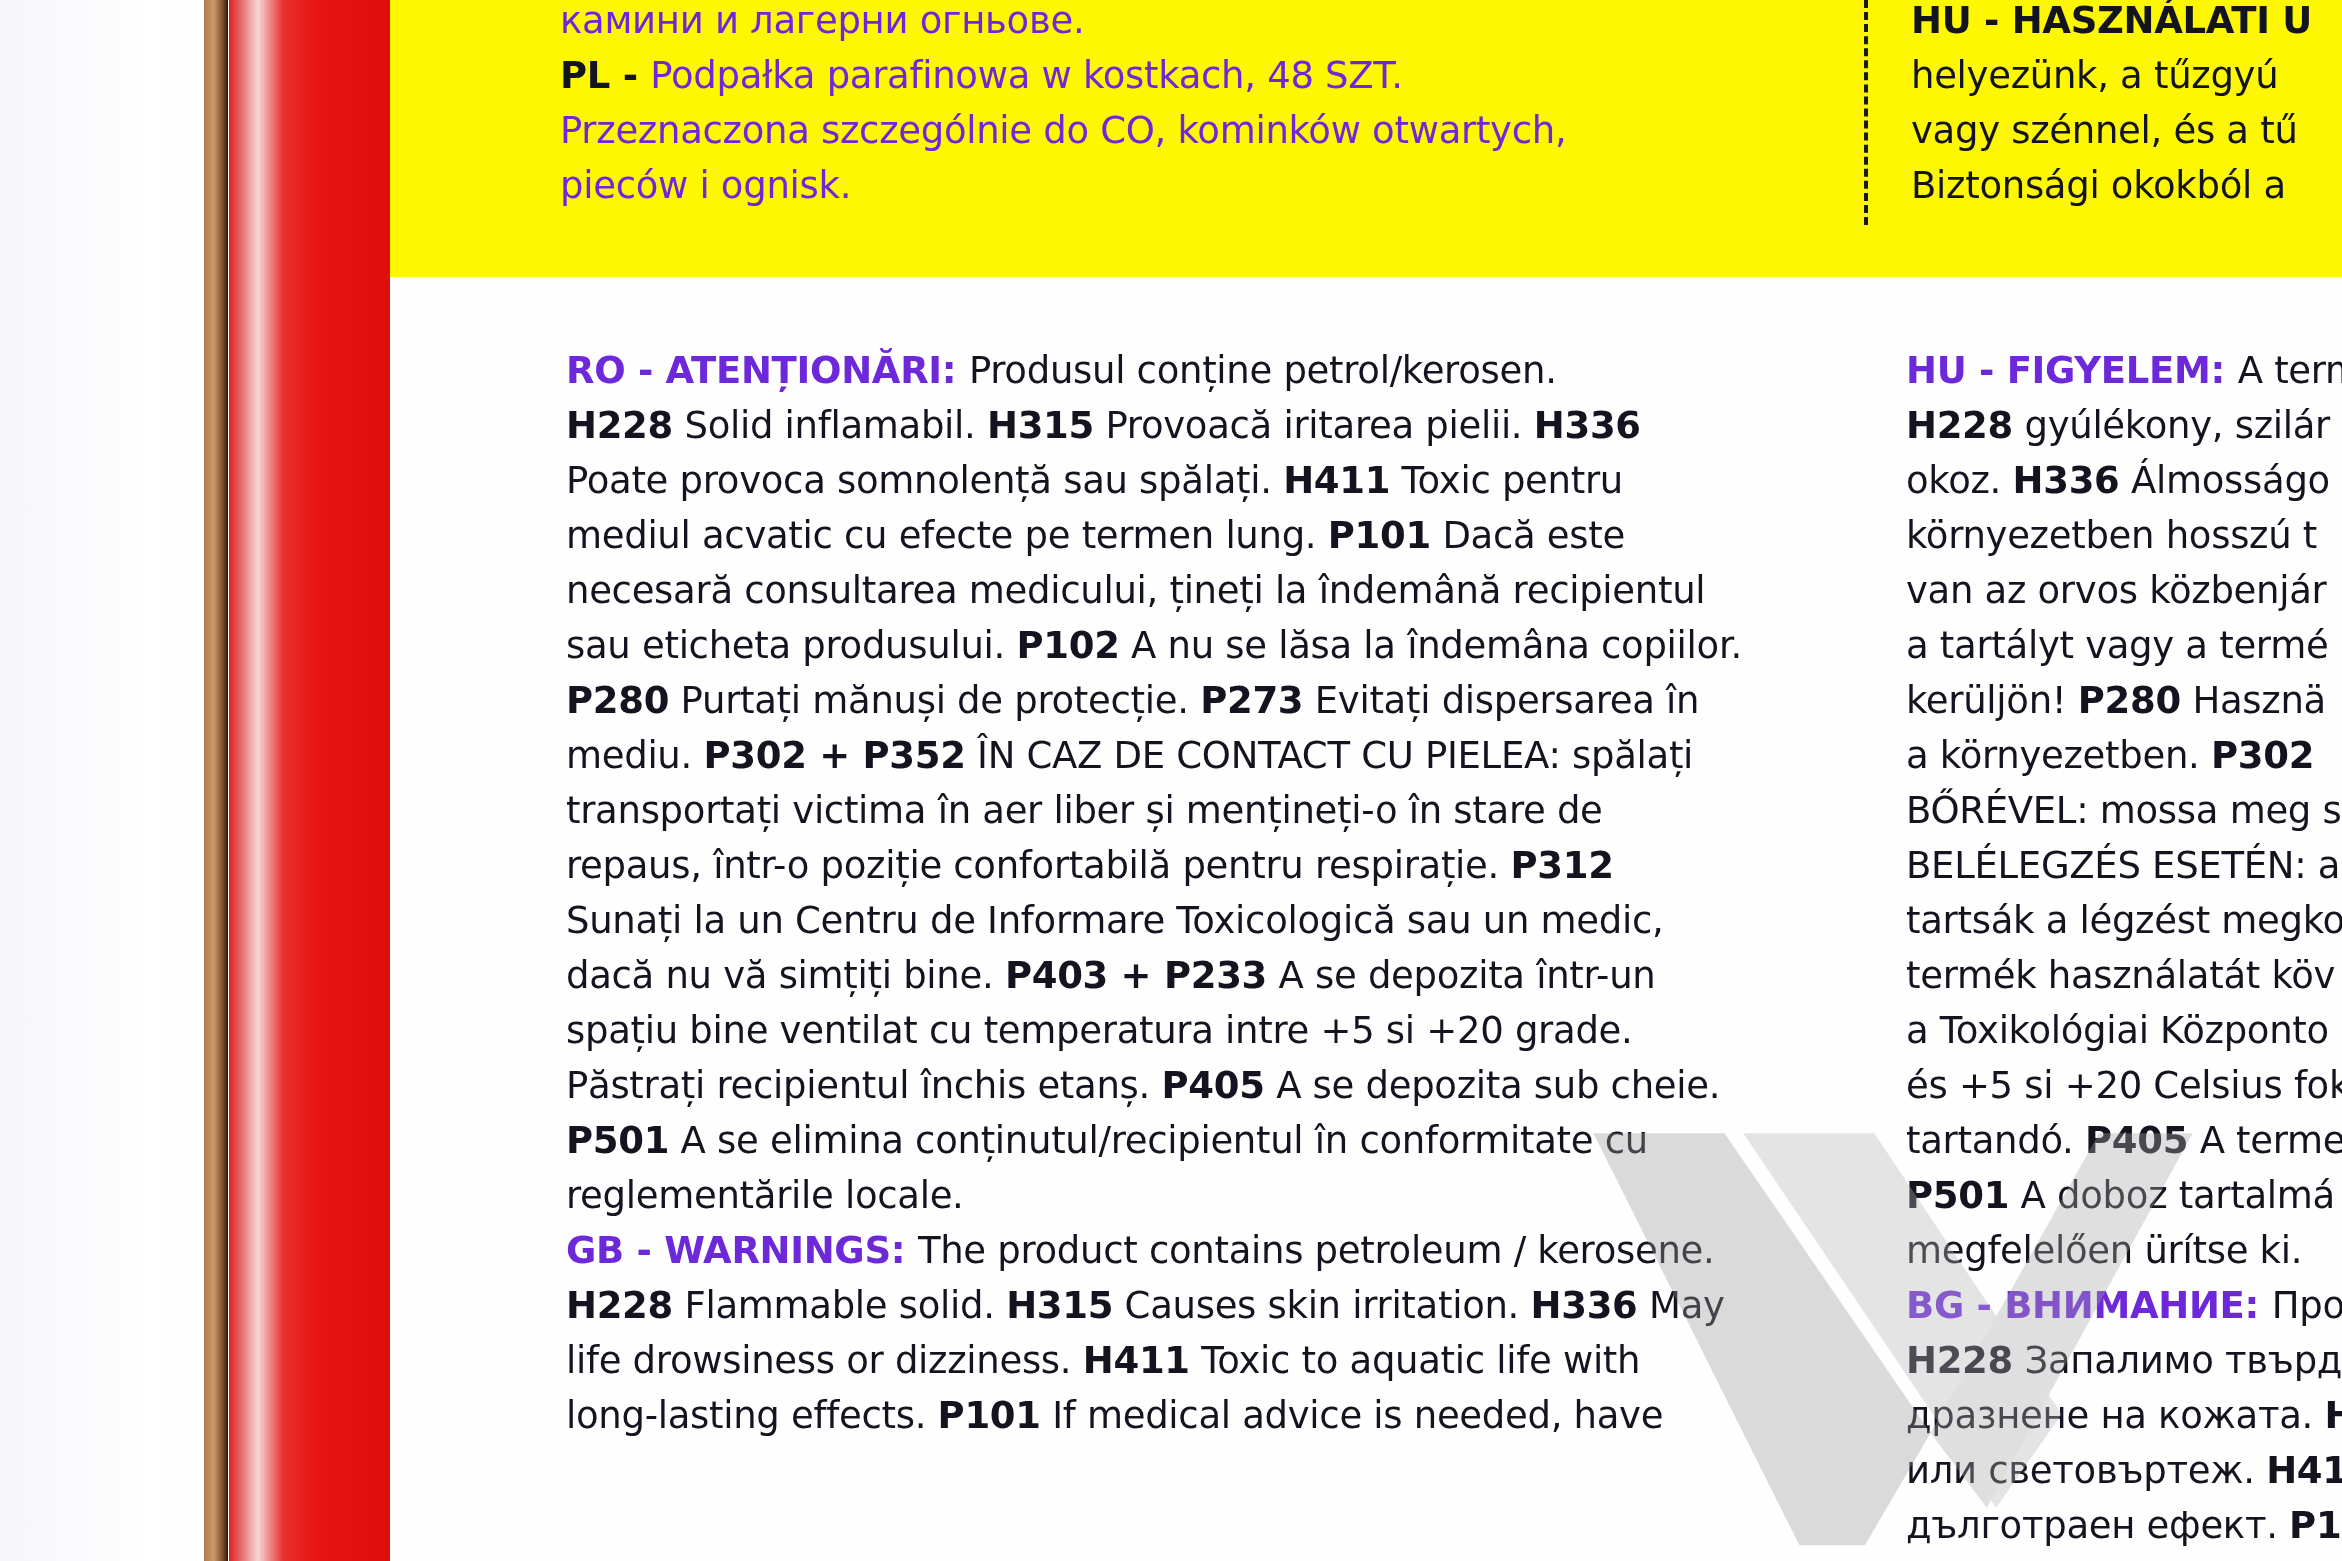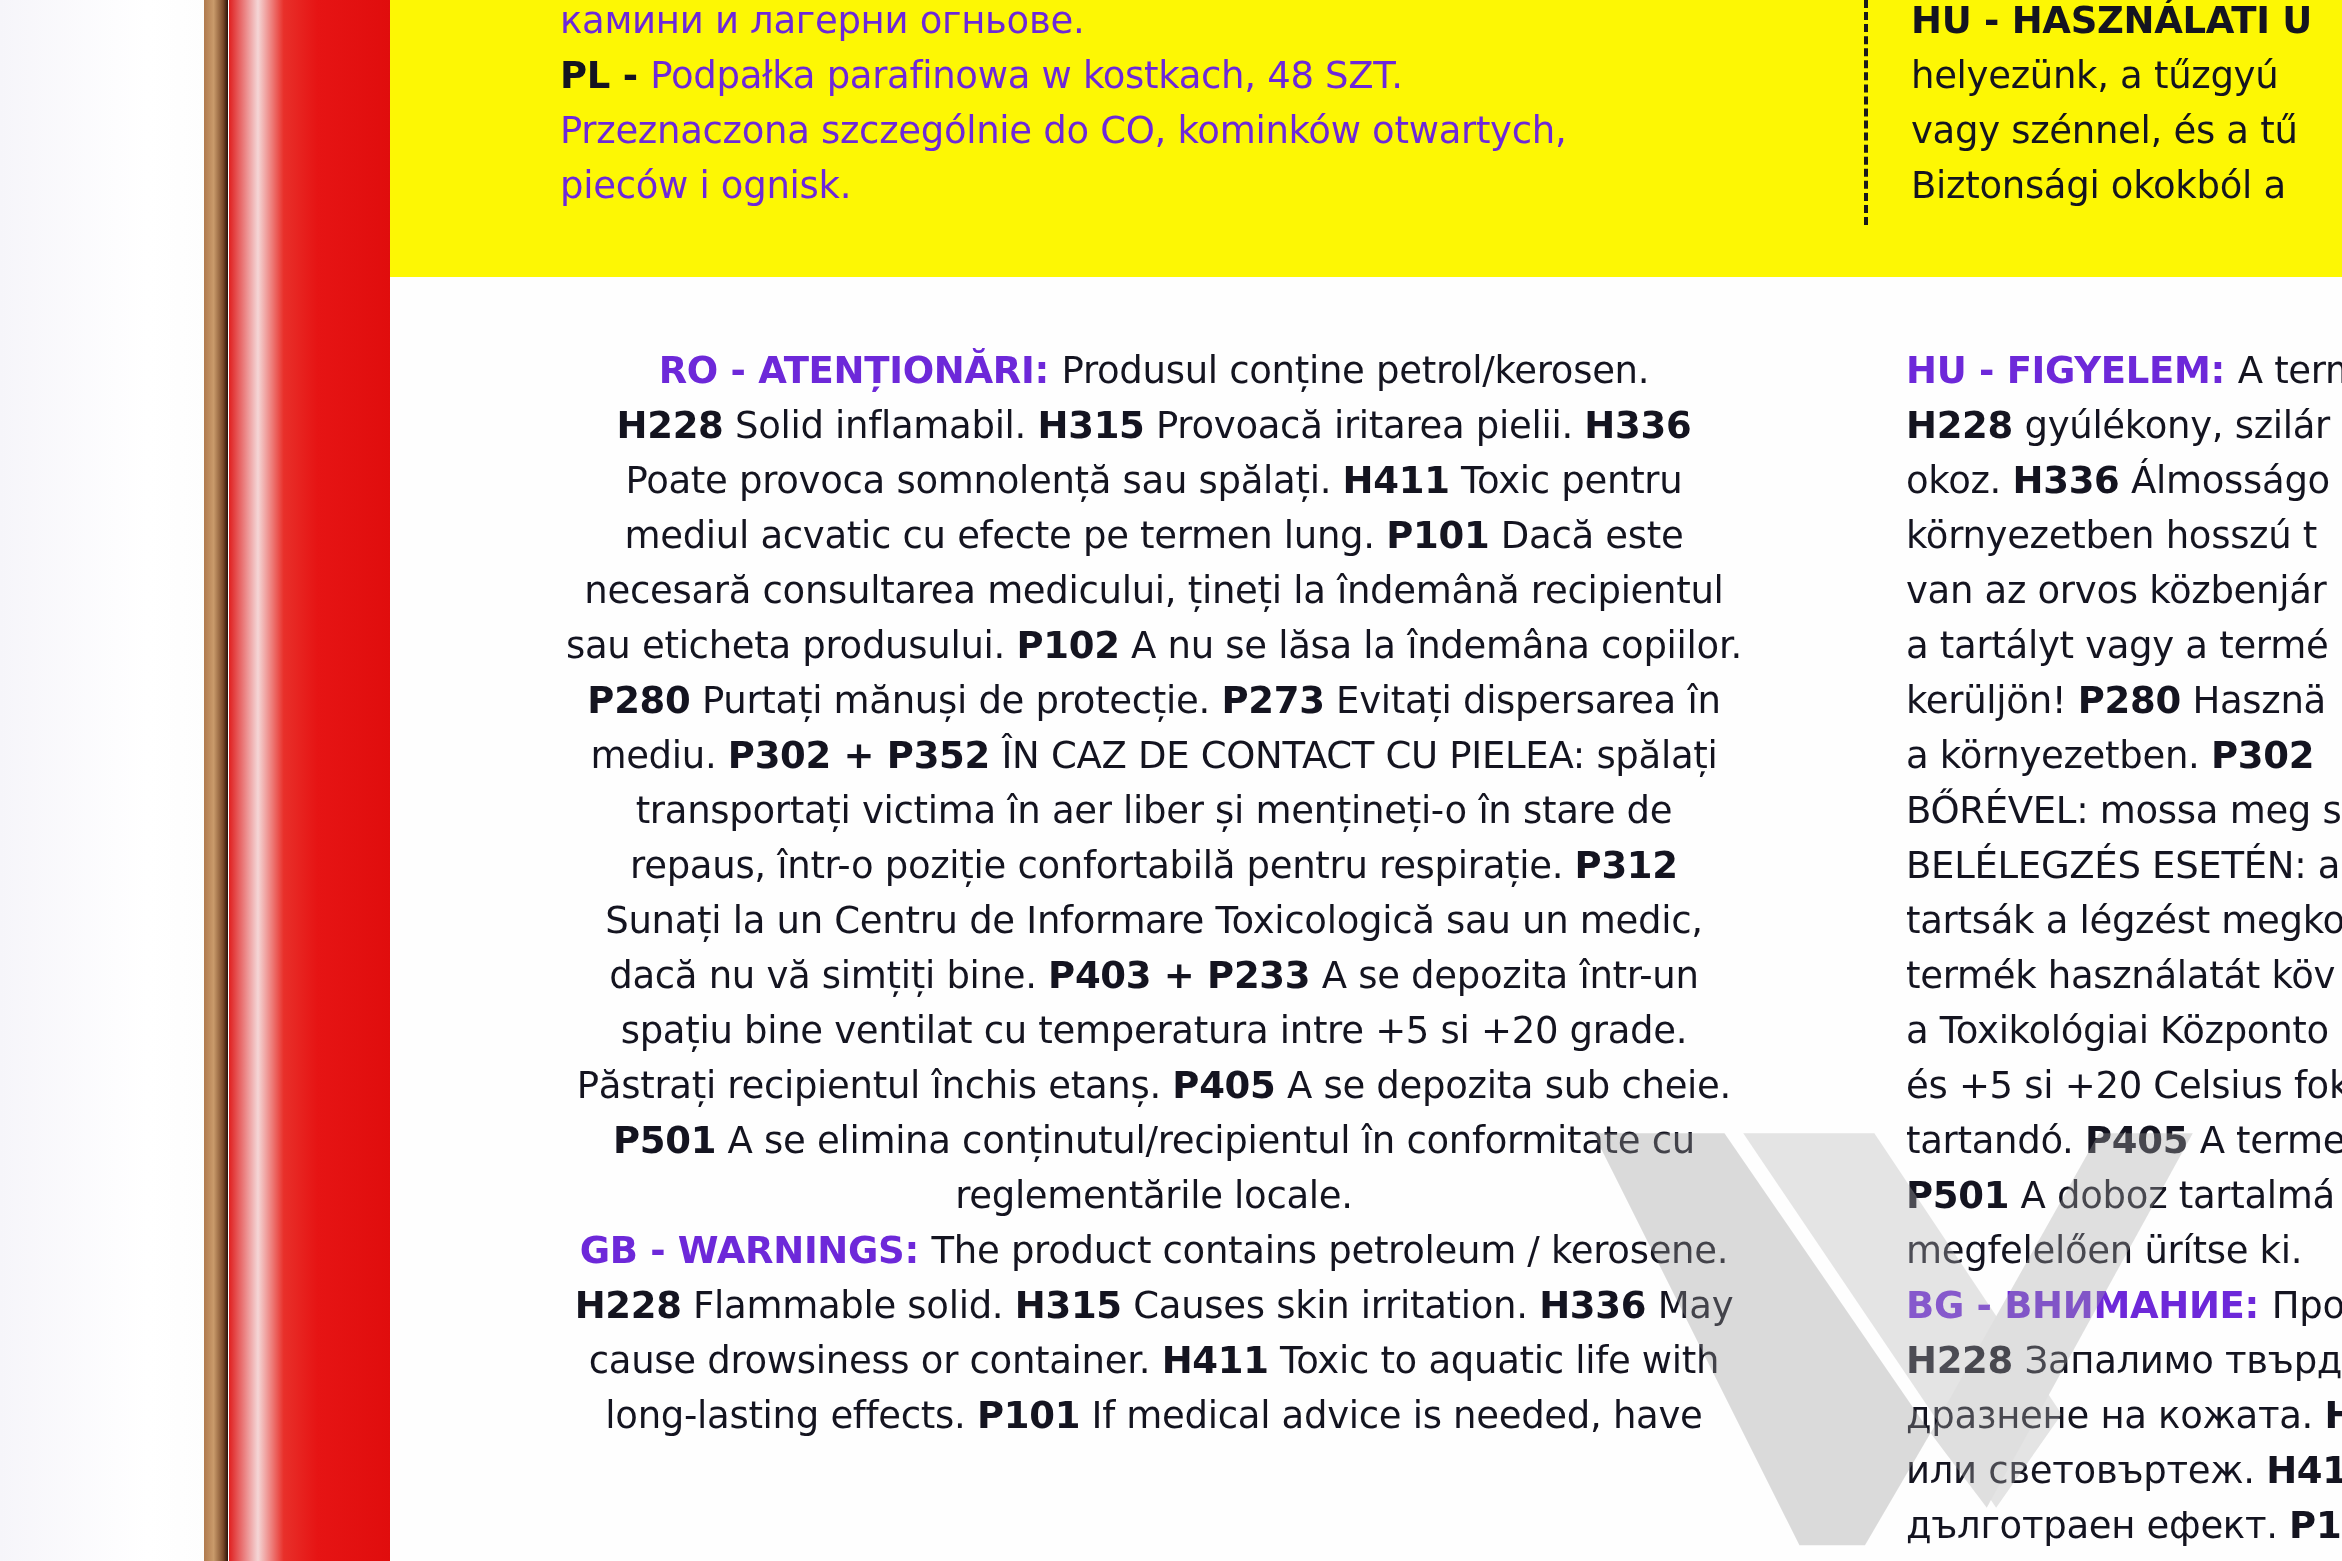--- a/index.html
+++ b/index.html
@@ -6,21 +6,21 @@
   body { width:2342px; height:1562px; position:relative; overflow:hidden; background:#fbfbfd; font-family:"DejaVu Sans", sans-serif; }
   .bg-white { position:absolute; left:0; top:0; width:211px; height:1562px; background:linear-gradient(90deg,#f6f5fa 0%,#ffffff 70%,#fdfdfd 100%); }
   .cardboard { position:absolute; left:204px; top:0; width:24px; height:1562px; background:linear-gradient(90deg,#b07a4e,#c99b6b 40%,#7a4a2a 80%,#2a1208); }
   .red-strip { position:absolute; left:229px; top:0; width:161px; height:1562px; background:linear-gradient(90deg,#e02020 0%,#f4d6d6 18%,#e8302a 34%,#e61414 55%,#e00d0d 100%); }
   .yellow-band { position:absolute; left:390px; top:0; width:1953px; height:277px; background:#fdf704; }
   .label-white { position:absolute; left:390px; top:277px; width:1953px; height:1285px; background:#fefefe; }
   .dashed { position:absolute; left:1864px; top:0; width:0; height:225px; border-left:4.7px dashed #1a1a1a; }
   .col { position:absolute; font-size:37px; line-height:55px; color:#141420; letter-spacing:-0.3px; white-space:nowrap; }
   .col-left-top { left:560px; top:-7.5px; }
   .col-right-top { left:1911px; top:-7.5px; }
-  .col-left { left:566px; top:343px;text-align:center; }
+  .col-left { left:566px; top:343px; }
   .col-right { left:1906px; top:343px; }
   .red { color:#6d28d9; }
   .b { font-weight:bold; }
   .line { display:block; height:55px; }
   .watermark { position:absolute; left:1537px; top:1077px; width:656px; height:487px; pointer-events:none; opacity:0.35; }
 </style>
 </head>
 <body>
 
 <div class="bg-white"></div>
@@ -54,21 +54,21 @@
     <span class="line"><span>transportați victima în aer liber și mențineți-o în stare de</span></span>
     <span class="line"><span>repaus, într-o poziție confortabilă pentru respirație. </span><span class="b">P312</span></span>
     <span class="line"><span>Sunați la un Centru de Informare Toxicologică sau un medic,</span></span>
     <span class="line"><span>dacă nu vă simțiți bine. </span><span class="b">P403 + P233</span><span> A se depozita într-un</span></span>
     <span class="line"><span>spațiu bine ventilat cu temperatura intre +5 si +20 grade.</span></span>
     <span class="line"><span>Păstrați recipientul închis etanș. </span><span class="b">P405</span><span> A se depozita sub cheie.</span></span>
     <span class="line"><span class="b">P501</span><span> A se elimina conținutul/recipientul în conformitate cu</span></span>
     <span class="line"><span>reglementările locale.</span></span>
     <span class="line"><span class="red b">GB -  WARNINGS: </span><span>The product contains petroleum / kerosene.</span></span>
     <span class="line"><span class="b">H228</span><span> Flammable solid. </span><span class="b">H315</span><span> Causes skin irritation. </span><span class="b">H336</span><span> May</span></span>
-    <span class="line"><span>cause drowsiness or container. </span><span class="b">H411</span><span> Toxic to aquatic life with</span></span>
+    <span class="line"><span>life drowsiness or dizziness. </span><span class="b">H411</span><span> Toxic to aquatic life with</span></span>
     <span class="line"><span>long-lasting effects. </span><span class="b">P101</span><span> If medical advice is needed, have</span></span>
   </div>
 <div class="col col-right">
     <span class="line"><span class="red b">HU - FIGYELEM: </span><span>A term</span></span>
     <span class="line"><span class="b">H228</span><span> gyúlékony, szilár</span></span>
     <span class="line"><span>okoz. </span><span class="b">H336</span><span> Álmosságo</span></span>
     <span class="line"><span>környezetben hosszú t</span></span>
     <span class="line"><span>van az orvos közbenjár</span></span>
     <span class="line"><span>a tartályt vagy a termé</span></span>
     <span class="line"><span>kerüljön! </span><span class="b">P280</span><span> Hasznä</span></span>

